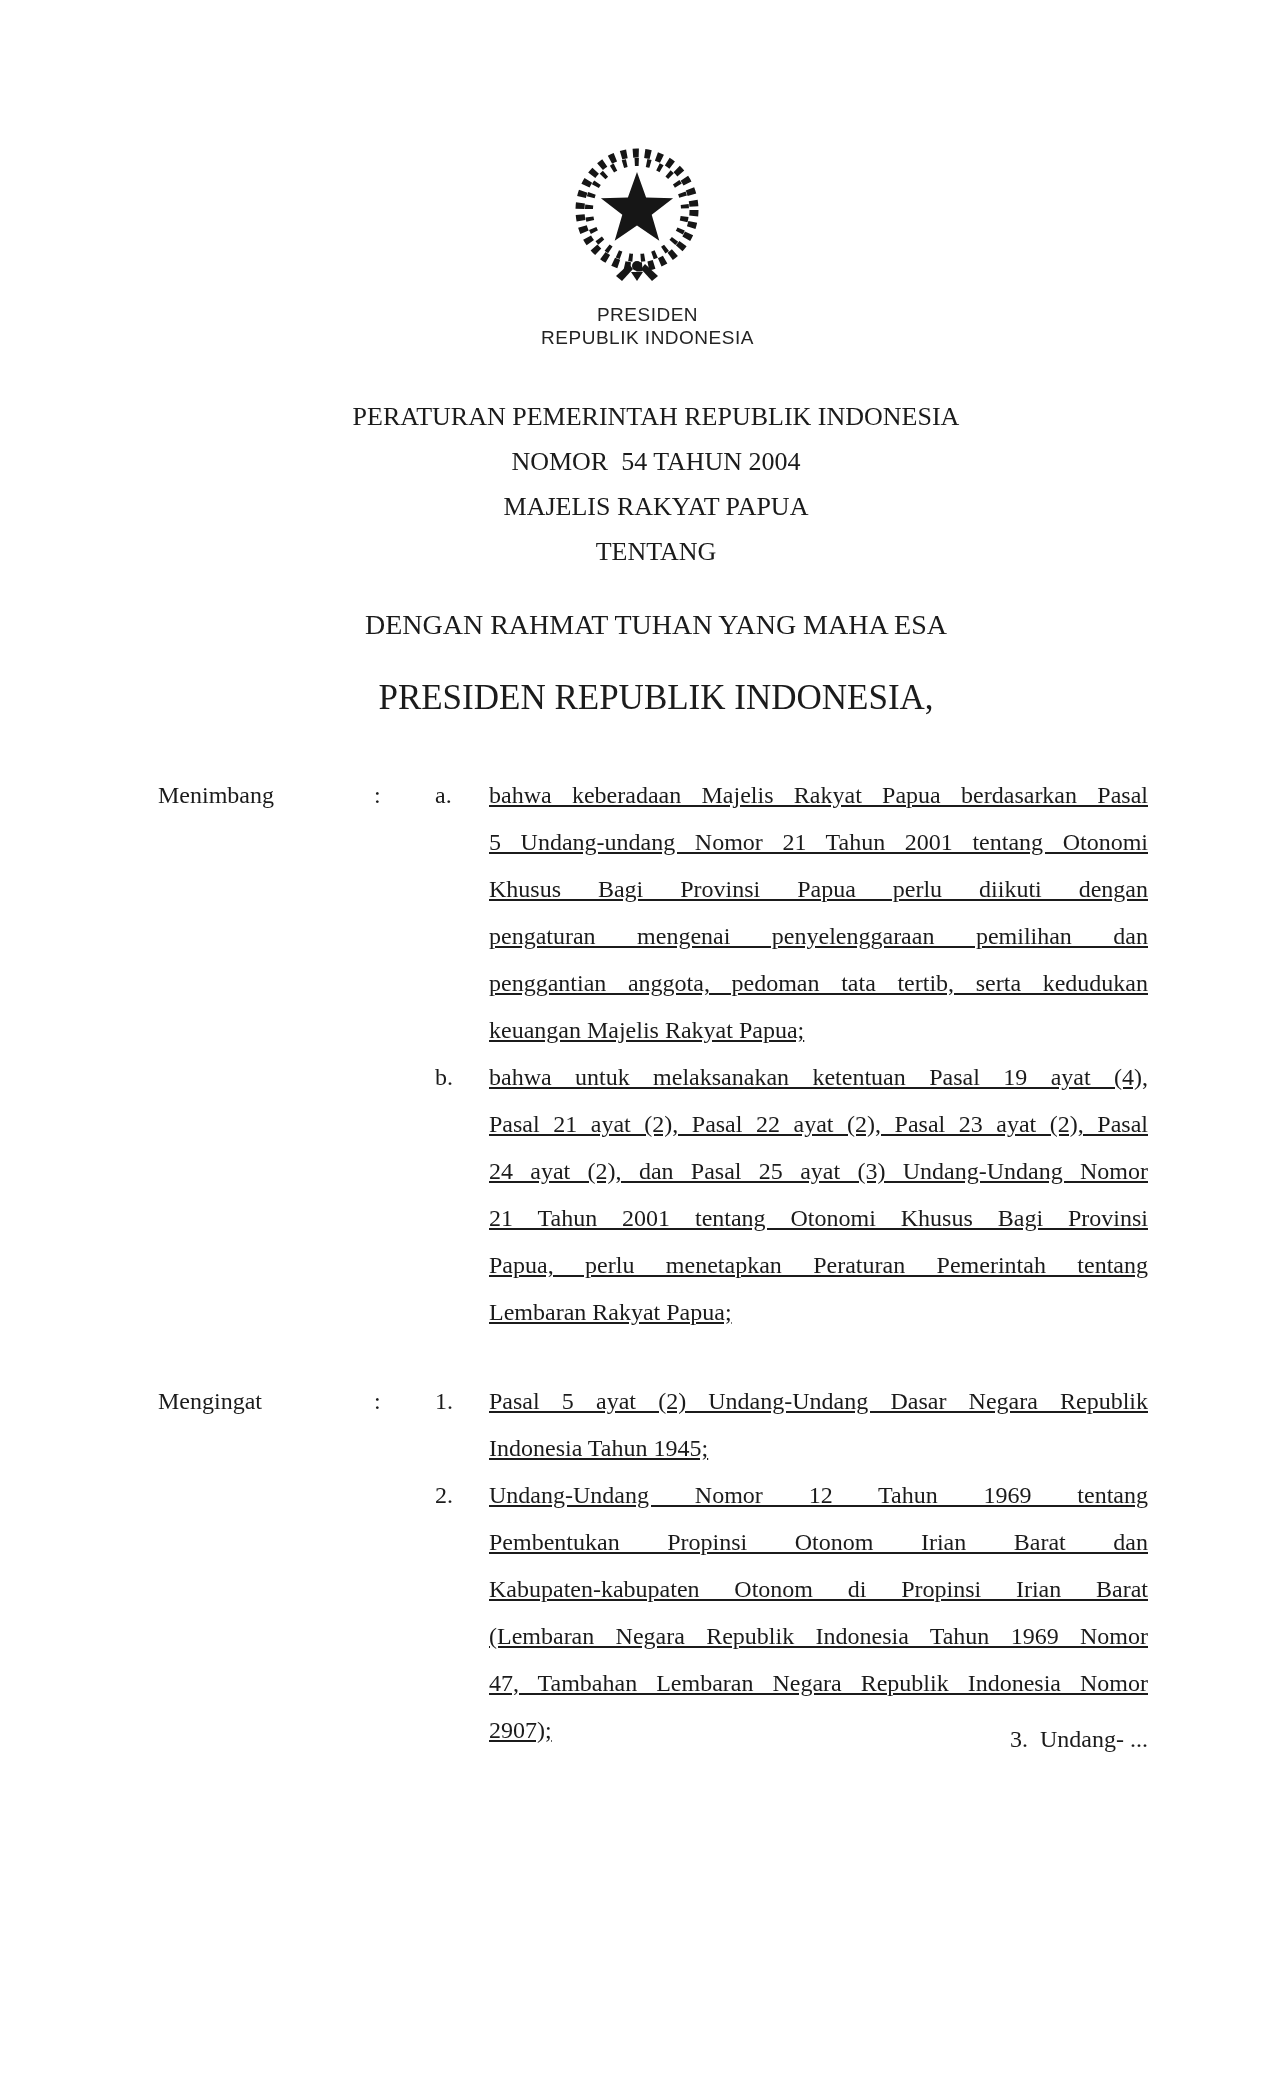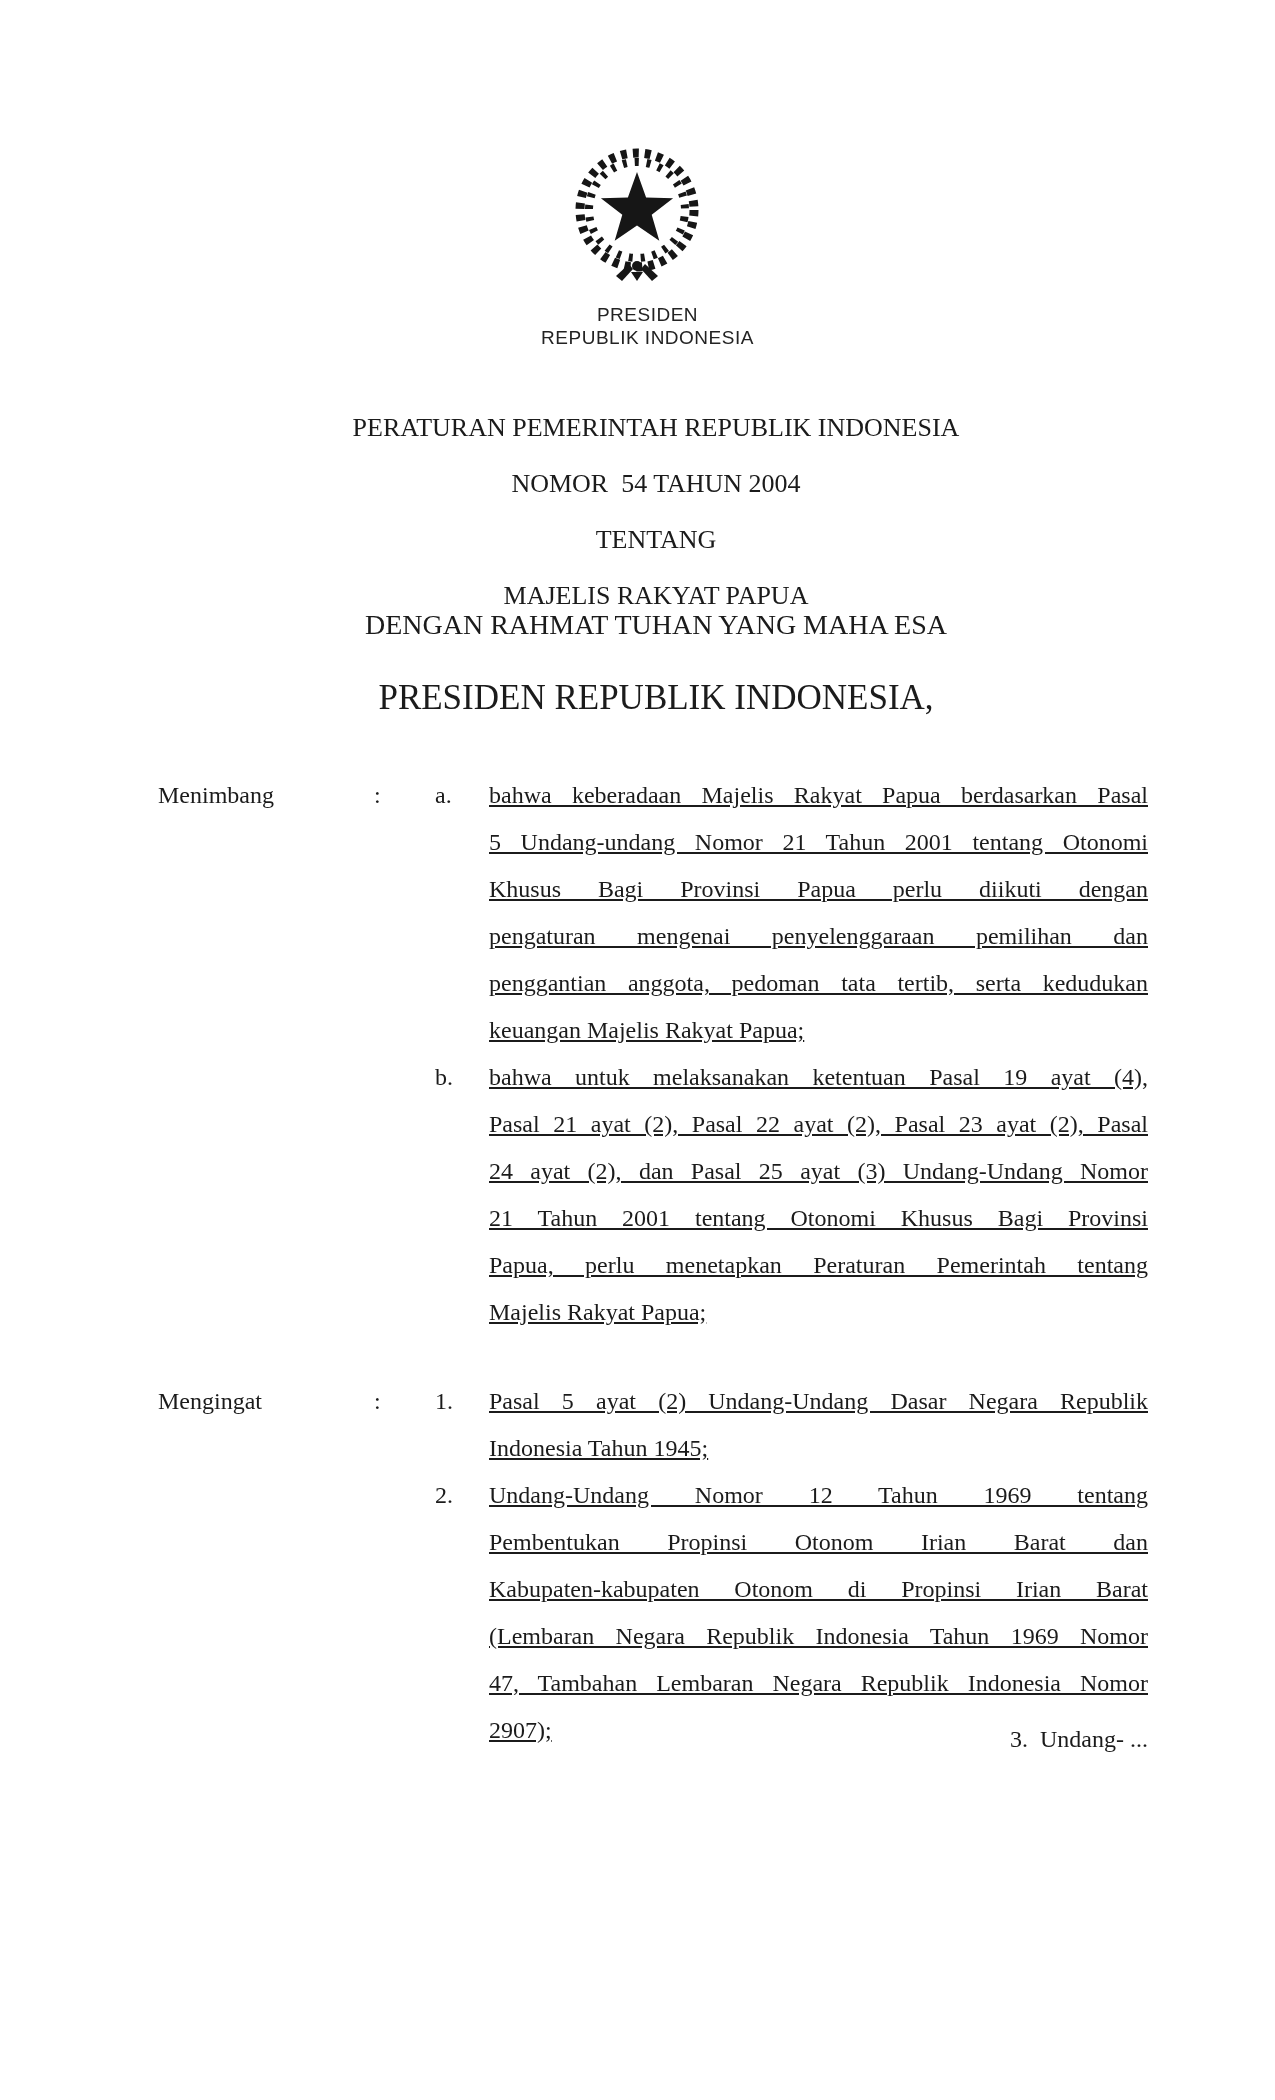--- a/index.html
+++ b/index.html
@@ -16,21 +16,21 @@
   .letterhead{
     position:absolute;left:10px;top:303px;width:1275px;
     text-align:center;
     font-family:"Liberation Sans", sans-serif;
     font-size:19px;line-height:23px;letter-spacing:.5px;color:#232323;
   }
   .titleblock{
     position:absolute;left:164px;top:394px;width:984px;
     text-align:center;font-size:26px;line-height:45px;
   }
-  .tline{white-space:pre-wrap;margin-top:11px;}
+  .tline{white-space:pre-wrap;}
   .invocation{
     position:absolute;left:164px;top:602px;width:984px;
     text-align:center;font-size:28px;line-height:45px;
   }
   .authority{
     position:absolute;left:164px;top:675px;width:984px;
     text-align:center;font-size:35px;line-height:45px;
   }
   .clause{
     position:absolute;left:0;width:1275px;
@@ -72,22 +72,22 @@
   </div>
 
   <div class="letterhead">
     <div>PRESIDEN</div>
     <div>REPUBLIK INDONESIA</div>
   </div>
 
   <div class="titleblock">
       <div class="tline">PERATURAN PEMERINTAH REPUBLIK INDONESIA</div>
       <div class="tline">NOMOR  54 TAHUN 2004</div>
+      <div class="tline">MAJELIS RAKYAT PAPUA</div>
       <div class="tline">TENTANG</div>
-      <div class="tline">MAJELIS RAKYAT PAPUA</div>
     </div>
 
   <div class="invocation">DENGAN RAHMAT TUHAN YANG MAHA ESA</div>
   <div class="authority">PRESIDEN REPUBLIK INDONESIA,</div>
 
   <div class="clause clause-considering">
     <span class="label">Menimbang</span>
     <span class="sep">:</span>
     <div class="items">
       <div class="item">
@@ -102,21 +102,21 @@
           </div>
       </div>
       <div class="item">
         <span class="marker">b.</span>
         <div>
             <div class="jline">bahwa untuk melaksanakan ketentuan Pasal  19 ayat (4),</div>
             <div class="jline">Pasal 21 ayat (2), Pasal  22 ayat (2), Pasal 23 ayat (2), Pasal</div>
             <div class="jline">24 ayat (2), dan Pasal 25 ayat (3) Undang-Undang Nomor</div>
             <div class="jline">21 Tahun 2001 tentang Otonomi Khusus Bagi Provinsi</div>
             <div class="jline">Papua, perlu menetapkan Peraturan Pemerintah  tentang</div>
-            <div class="jline">Majelis Rakyat Papua;</div>
+            <div class="jline">Lembaran Rakyat Papua;</div>
           </div>
       </div>
     </div>
   </div>
 
   <div class="clause clause-recalling">
     <span class="label">Mengingat</span>
     <span class="sep">:</span>
     <div class="items">
       <div class="item">

